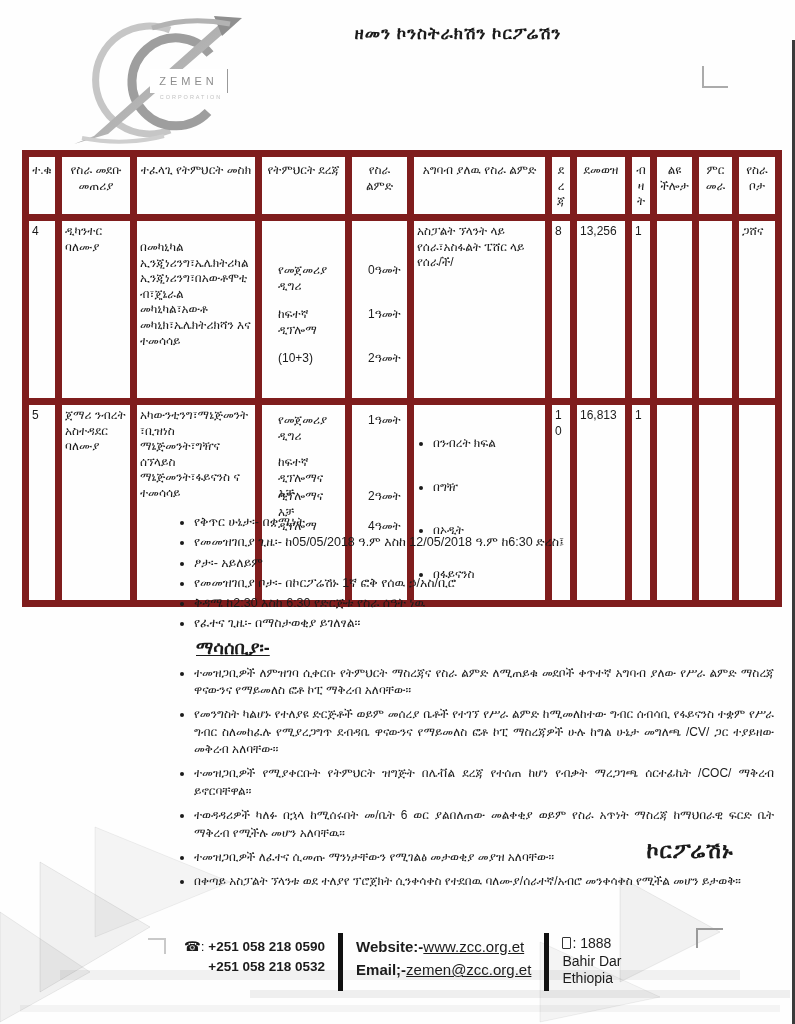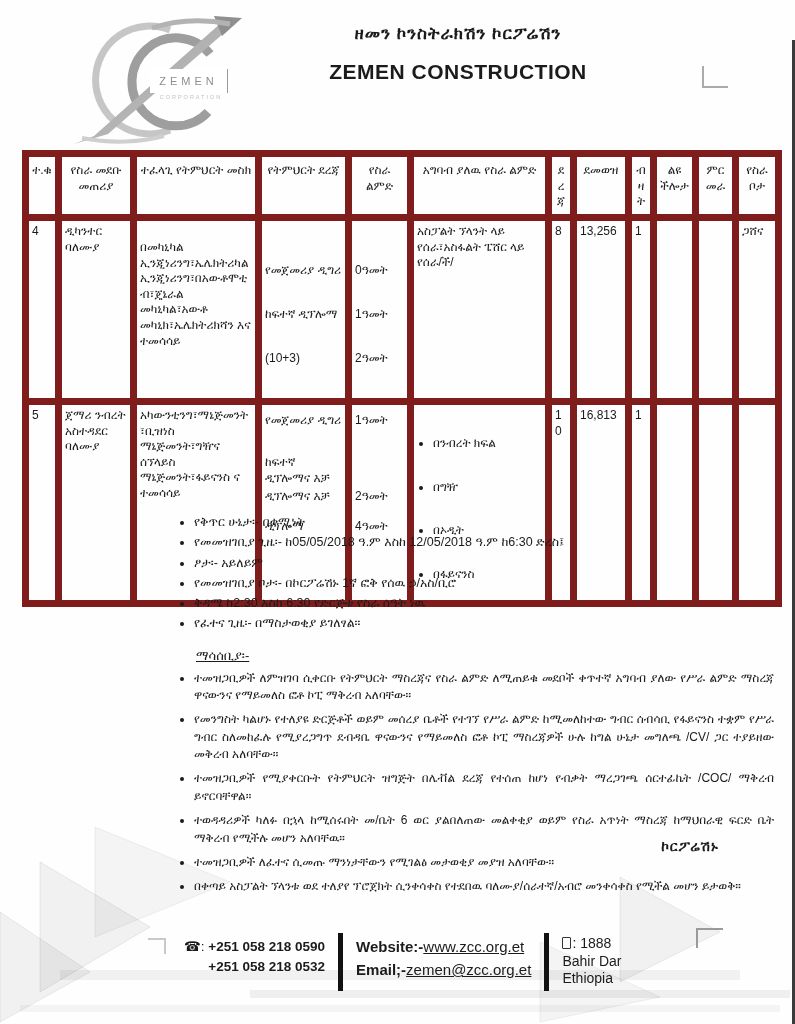--- a/index.html
+++ b/index.html
@@ -33,43 +33,43 @@
     font-size:12px; line-height:1.3; text-align:left; font-weight:normal;
     overflow:hidden; word-wrap:break-word;
   }
   table.vacancy th { text-align:center; vertical-align:top; padding-top:6px; font-size:12px; }
   tr.hdr { height:64px; }
   tr.r4 { height:172px; }
   tr.r5 { height:126px; }
   td.cell-no { font-weight:bold; padding-left:6px; }
   td.cell-title { padding-top:10px; padding-left:6px; }
   tr.r4 td.cell-field { padding-top:19px; }
-  td.cell-edu .seg, td.cell-exp .seg { display:block; }
+  td.cell-edu .seg, td.cell-exp .seg { display:block;margin-left:13px; }
   tr.r4 td.cell-edu, tr.r4 td.cell-exp { padding-top:42px; }
   tr.r4 .seg { height:44px; }
   tr.r5 td.cell-edu, tr.r5 td.cell-exp { padding-top:8px; }
   tr.r5 .seg:nth-child(1){ height:42px; }
   tr.r5 .seg:nth-child(2){ height:34px; }
   tr.r5 .seg:nth-child(3){ height:30px; }
   tr.r5 .seg:nth-child(4){ height:22px; }
   td.cell-relexp { padding-top:8px; padding-left:5px; }
   td.cell-relexp ul { list-style:disc; padding-left:16px; margin-top:4px; }
   td.cell-relexp li { margin-bottom:15px;margin-top:28px; }
   td.num { word-break:break-all; padding-top:8px; padding-left:5px; }
   td.cell-place { padding-top:8px; text-align:center; }
   
   .notices { position:absolute; left:168px; top:514px; width:606px; }
   .notices ul { list-style:disc; padding-left:26px; }
   .notices li { font-size:12.5px; margin-bottom:4px; line-height:1.3; }
-  .note-heading { margin-left:28px; margin-top:16px; font-size:13px; font-weight:normal;
+  .note-heading { margin-left:28px; margin-top:6px; font-size:18px; font-weight:bold;
     text-decoration:underline; }
   .notes ul { list-style:disc; padding-left:26px; margin-top:6px; }
   .notes li { font-size:12px; line-height:1.45; margin-bottom:7px; text-align:justify; }
   .signature { position:absolute; left:610px; top:838px; width:160px; text-align:center;
-    font-size:14px; font-weight:bold; letter-spacing:1px; }
+    font-size:22px; font-weight:bold; letter-spacing:1px; }
   
   .footer { position:absolute; left:184px; top:933px; display:flex; align-items:flex-start;
     gap:13px; z-index:3; }
   .f-phones { text-align:right; font-size:13.5px; line-height:1.5; padding-top:4px; }
   .f-phones b { font-weight:bold; }
   .f-divider { width:5px; height:58px; background:#111; }
   .f-web { font-size:15px; font-weight:bold; line-height:1.55; padding-top:2px; }
   .f-web .lnk { text-decoration:underline; font-weight:normal; }
   .f-addr { font-size:14px; line-height:1.25; padding-top:2px; }
   .pobox-icon { display:inline-block; width:9px; height:12px; border:1.5px solid #333;
@@ -111,21 +111,20 @@
     <polygon points="162,2 190,4 170,22" fill="#8f8f8f"></polygon>
     <path d="M 100 14 C 130 4 158 6 178 10" fill="none" stroke="#b3b3b3" stroke-width="5"></path>
     <path d="M 30 124 C 60 130 90 128 112 122" fill="none" stroke="#cfcfcf" stroke-width="4"></path>
   </svg>
   <div class="logo-label">ZEMEN</div>
   <div class="logo-sublabel">CORPORATION</div>
 </div>
 
 <div class="titles">
   <div class="title-am">ዘመን ኮንስትራክሽን ኮርፖሬሽን</div>
-  <div class="title-en">ZEMEN CONSTRUCTION</div>
 </div>
 
 <div class="corner-tr"></div>
 <div class="scan-edge"></div>
 
 <table class="vacancy">
   <colgroup>
     <col style="width:33px">
       <col style="width:75px">
       <col style="width:125px">

